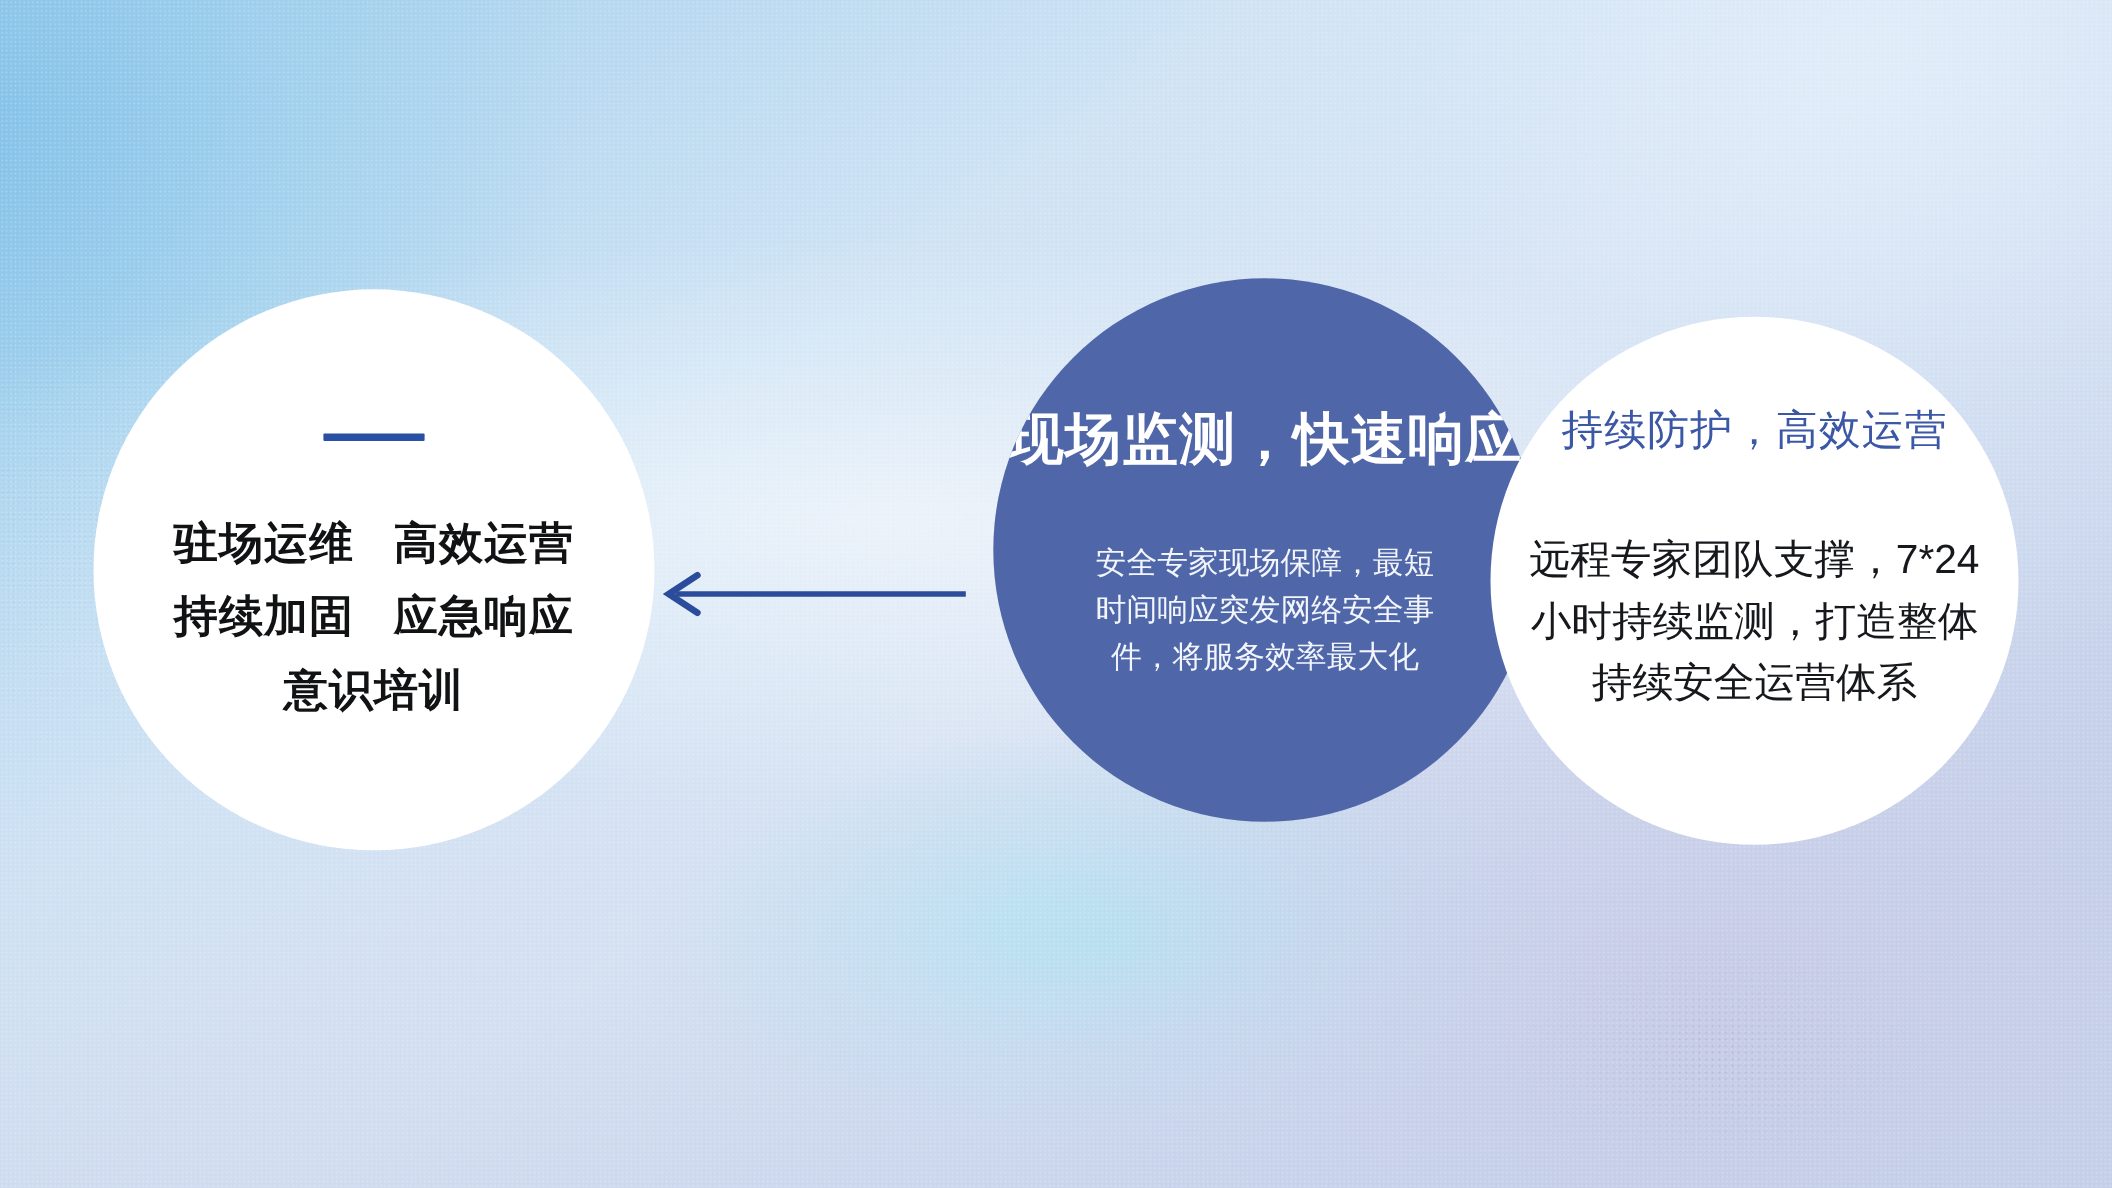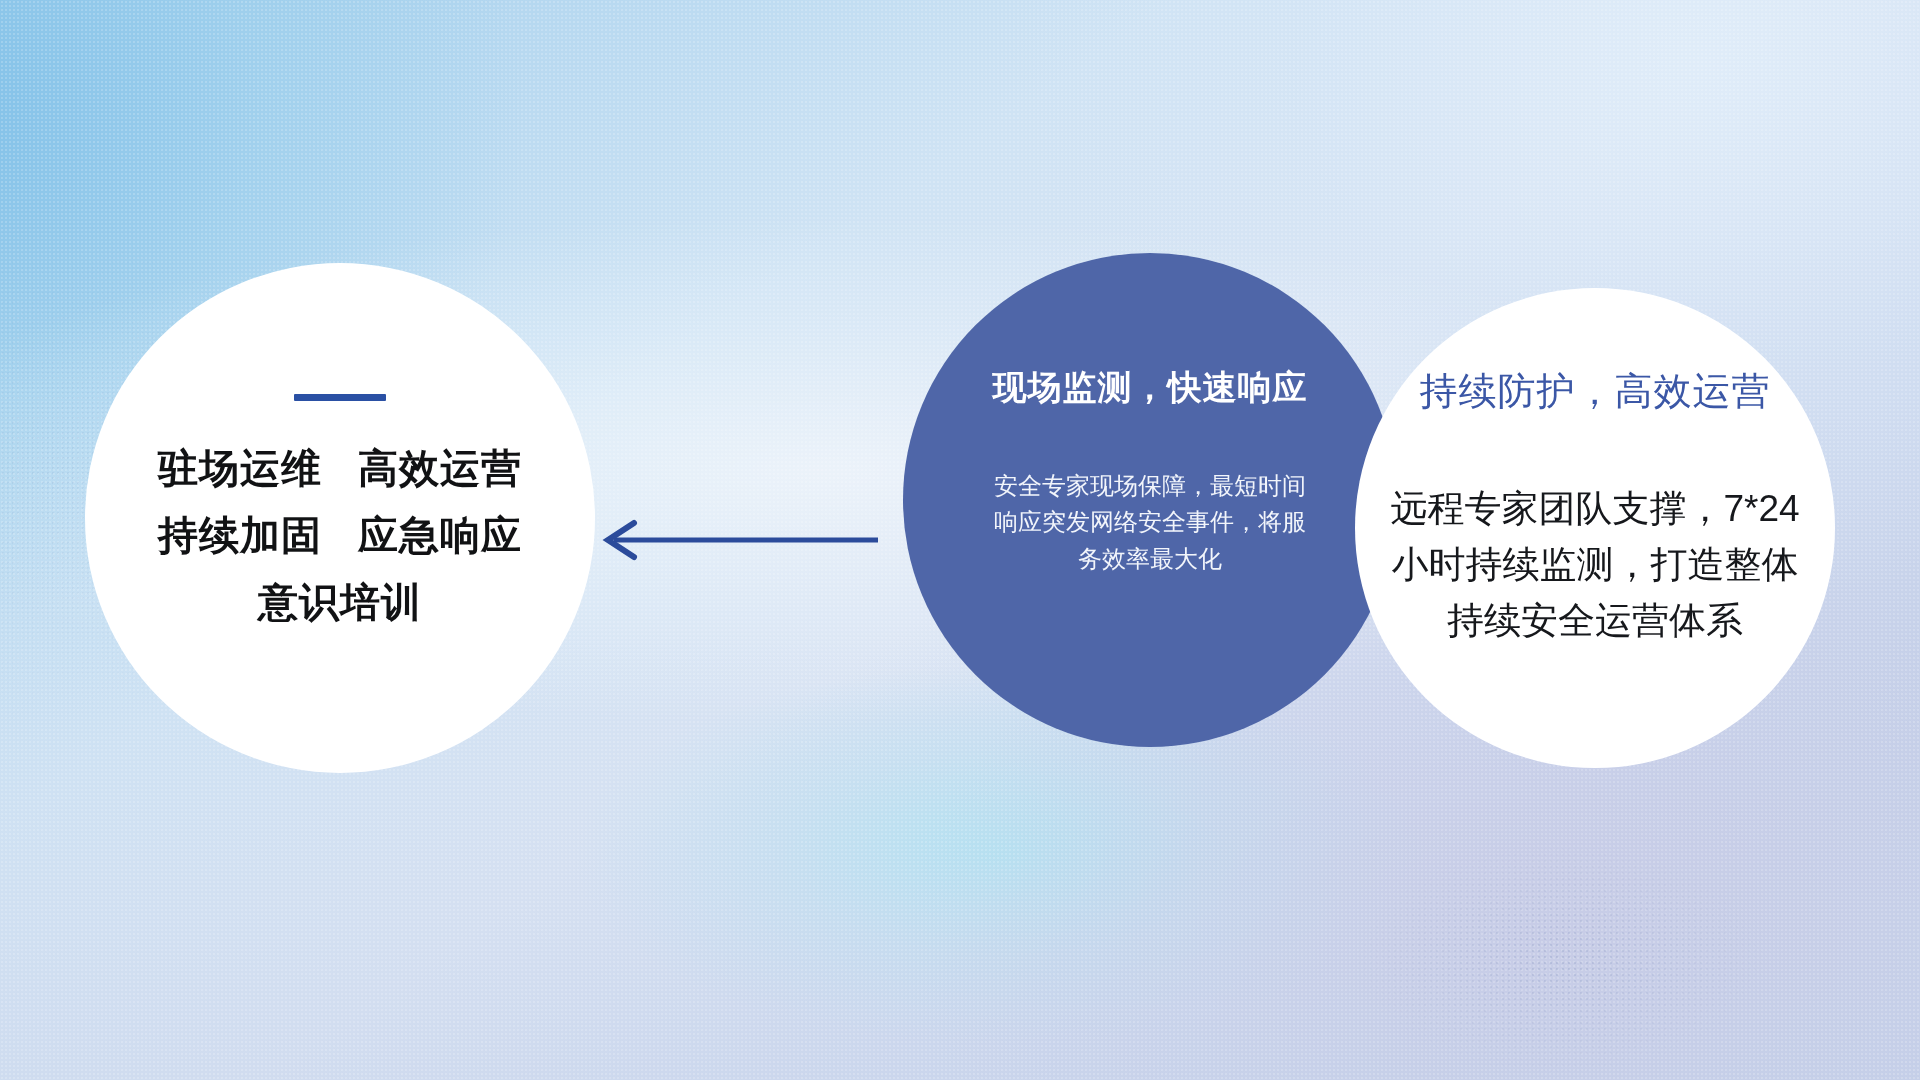--- a/index.html
+++ b/index.html
@@ -105,21 +105,21 @@
     z-index:7;
     justify-content:flex-start;
   }
   .left-dash{
     width:92px; height:7px;
     background:#2a50a4;
     border-radius:1px;
     margin-top:131px;
   }
   .left-tags{
-    margin-top:46px;
+    margin-top:72px;
     width:100%;
     display:flex;
     flex-direction:column;
     align-items:center;
     gap:25px;
   }
   .tag-row{
     display:flex;
     justify-content:center;
     align-items:baseline;
@@ -136,30 +136,30 @@
 
   
   #bubble-mid{
     left:903px; top:253px; width:494px; height:494px;
     background:#4f66a8;
     z-index:8;
     justify-content:flex-start;
   }
   .mid-title{
     margin-top:112px;
-    font-size:34px;
+    font-size:51px;
     font-weight:bold;
     color:#ffffff;
     letter-spacing:1px;
     white-space:nowrap;
   }
   .mid-body{
     margin-top:57px;
     width:330px;
-    font-size:24px;
+    font-size:28px;
     line-height:1.52;
     color:#f2f5fb;
     text-align:center;
     font-weight:400;
   }
 
   
   #bubble-right{
     left:1355px; top:288px; width:480px; height:480px;
     background:#ffffff;

